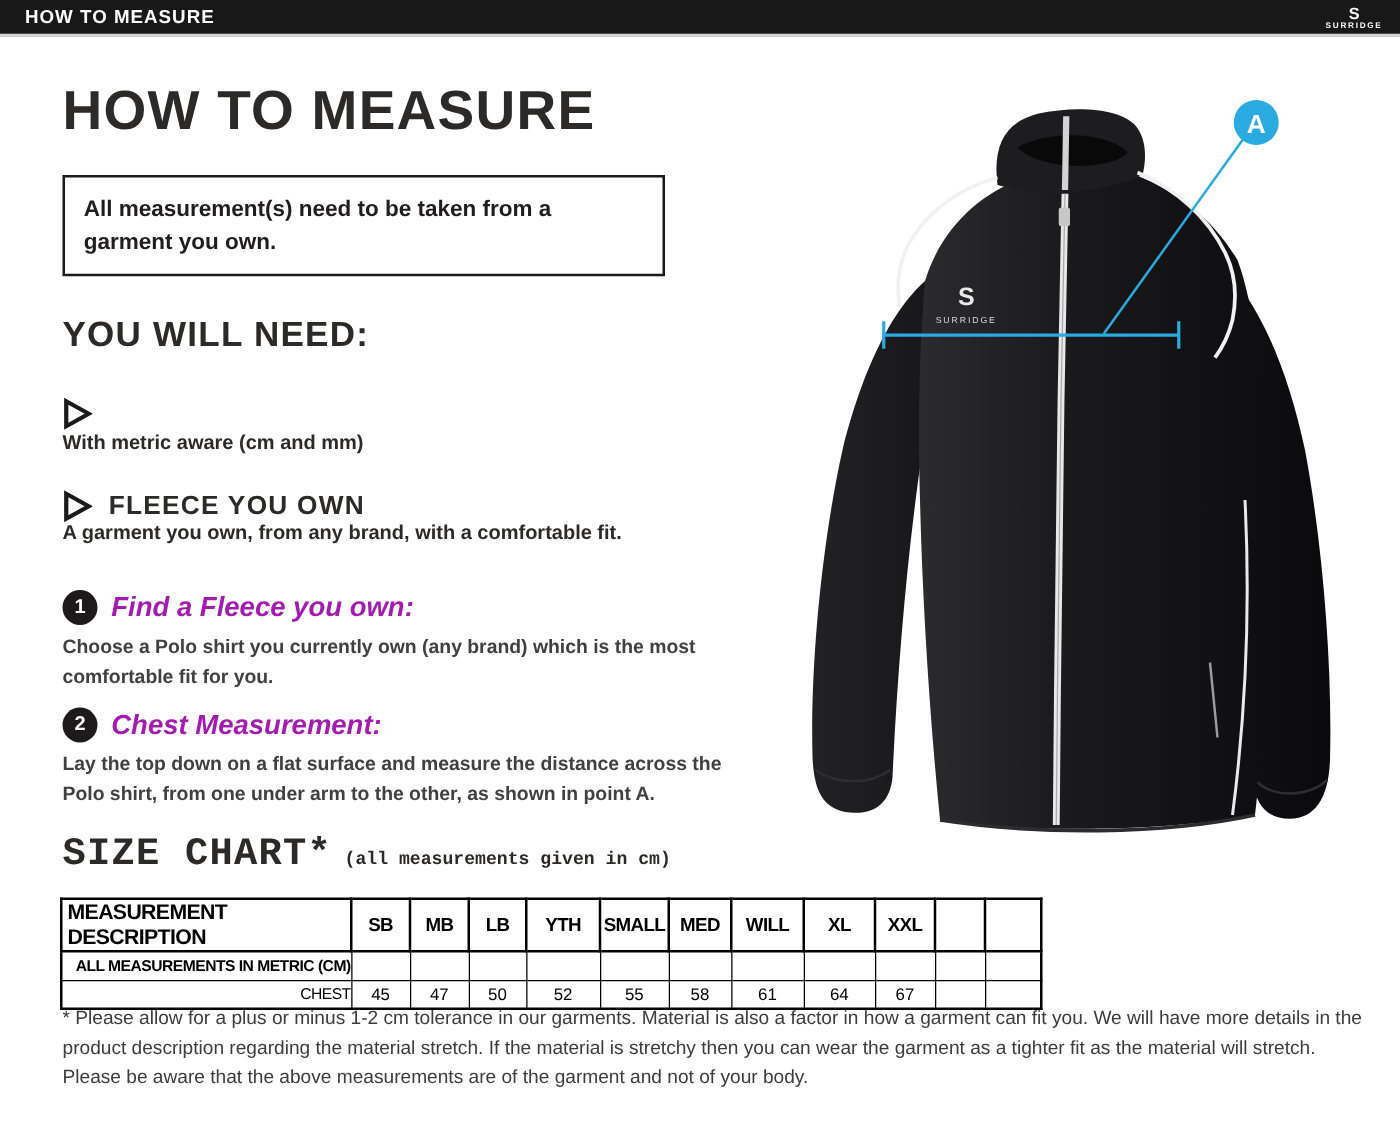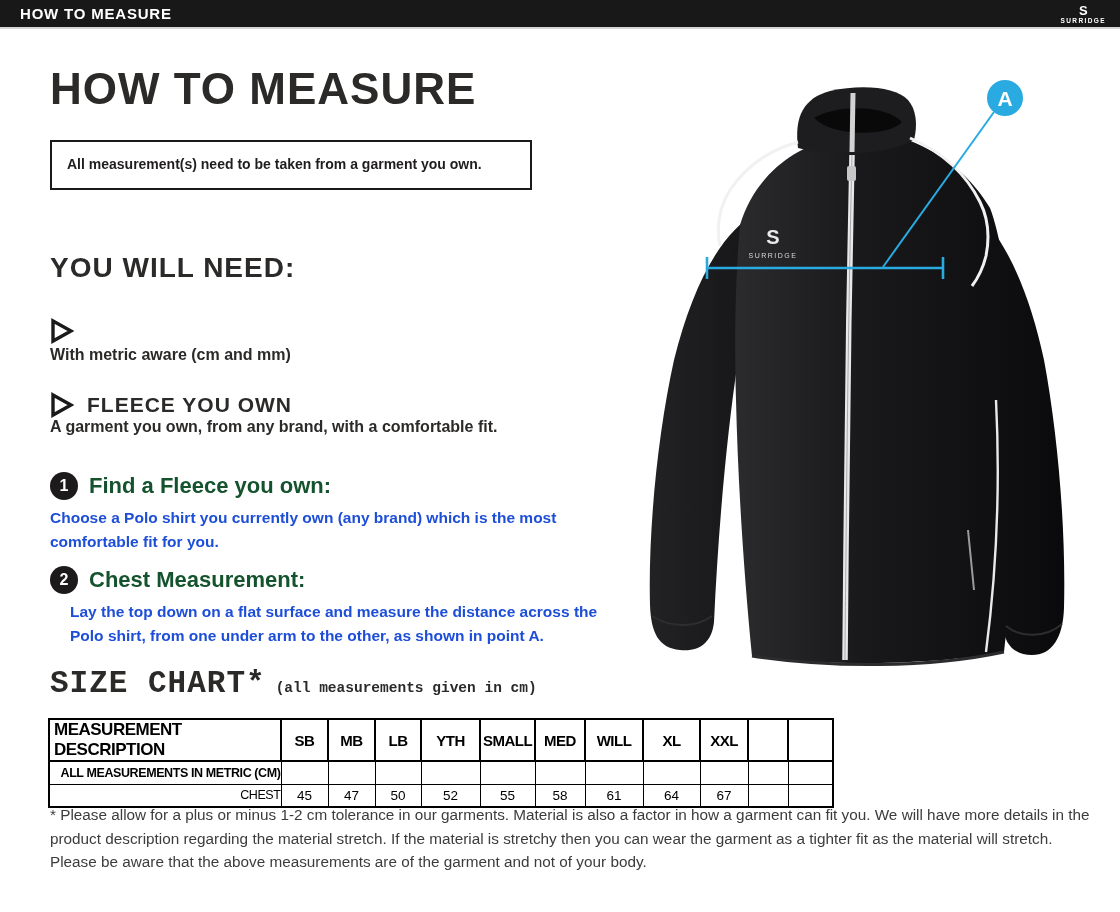--- a/index.html
+++ b/index.html
@@ -13,33 +13,33 @@
             background:#181818; border-bottom:2px solid #d6d6d6;
             display:flex; align-items:center; justify-content:space-between; padding:0 14px 0 20px; }
   .topbar-title { color:#fff; font-weight:700; font-size:15px; letter-spacing:.8px; }
   .topbar-logo { display:flex; flex-direction:column; align-items:center; line-height:1; margin-top:1px; }
   .topbar-logo .s { color:#fff; font-weight:700; font-size:13px; letter-spacing:0; }
   .topbar-logo .w { color:#fff; font-weight:700; font-size:6.5px; letter-spacing:1.4px; margin-top:1px; }
 
   
   .h1 { position:absolute; left:50px; top:64px; font-size:44px; font-weight:700; letter-spacing:1px; color:#2b2a29; }
   .notebox { position:absolute; left:50px; top:140px; width:482px; border:2.5px solid #1a1a1a;
-             padding:13px 15px; font-size:14px; font-weight:700; line-height:1.42; color:#1f1d1e; }
+             padding:13px 15px; font-size:18px; font-weight:700; line-height:1.42; color:#1f1d1e; }
   .h2 { position:absolute; left:50px; top:252px; font-size:28px; font-weight:700; letter-spacing:1px; color:#2b2a29; }
 
   .req { position:absolute; left:50px; display:flex; align-items:center; gap:13px; }
   .req-title { font-size:21px; font-weight:700; letter-spacing:1px; color:#2b2a29; }
   .req-sub { position:absolute; left:50px; font-size:16px; font-weight:700; color:#2b2a29; }
 
   .step-head { position:absolute; left:50px; display:flex; align-items:center; gap:11px; }
   .step-num { width:28px; height:28px; border-radius:50%; background:#1c1a1b; color:#fff;
               font-size:16px; font-weight:700; display:flex; align-items:center; justify-content:center; }
-  .step-title { font-size:22px; font-weight:700; color:#14532d; }
+  .step-title { font-size:22px; font-weight:700; color:#a21caf;font-style:italic; }
   .step-text { position:absolute; left:50px; width:558px; font-size:15.5px; font-weight:700;
-               line-height:1.55; color:#1d4ed8; }
+               line-height:1.55; color:#404040; }
 
   .h3-row { position:absolute; left:50px; top:666px; display:flex; align-items:baseline; gap:10px;font-family:Liberation Mono, monospace; }
   .h3 { font-size:31px; font-weight:700; letter-spacing:1px; color:#2b2a29; }
   .h3-sub { font-size:14.5px; font-weight:700; color:#2b2a29; }
 
   
   table.size { position:absolute; left:48px; top:718px; border-collapse:collapse;
                border:2px solid #000; table-layout:fixed; background:#fff; }
   table.size th { border:2px solid #000; height:31px; font-size:15px; font-weight:700;
                   letter-spacing:-0.5px; text-align:center; vertical-align:middle; color:#000; }
@@ -95,21 +95,21 @@
   <div class="step-head" style="top:472px;">
     <span class="step-num">1</span>
     <span class="step-title">Find a Fleece you own:</span>
   </div>
   <div class="step-text" style="top:506px;">Choose a Polo shirt you currently own (any brand) which is the most comfortable fit for you.</div>
 
   <div class="step-head" style="top:566px;">
     <span class="step-num">2</span>
     <span class="step-title">Chest Measurement:</span>
   </div>
-  <div class="step-text" style="top:600px;margin-left:20px;">Lay the top down on a flat surface and measure the distance across the Polo shirt, from one under arm to the other, as shown in point A.</div>
+  <div class="step-text" style="top:600px;">Lay the top down on a flat surface and measure the distance across the Polo shirt, from one under arm to the other, as shown in point A.</div>
 
   <div class="h3-row">
     <span class="h3">SIZE CHART*</span>
     <span class="h3-sub">(all measurements given in cm)</span>
   </div>
 
   <table class="size">
       <colgroup>
         <col style="width: 232px;">
         <col style="width: 47px;">

